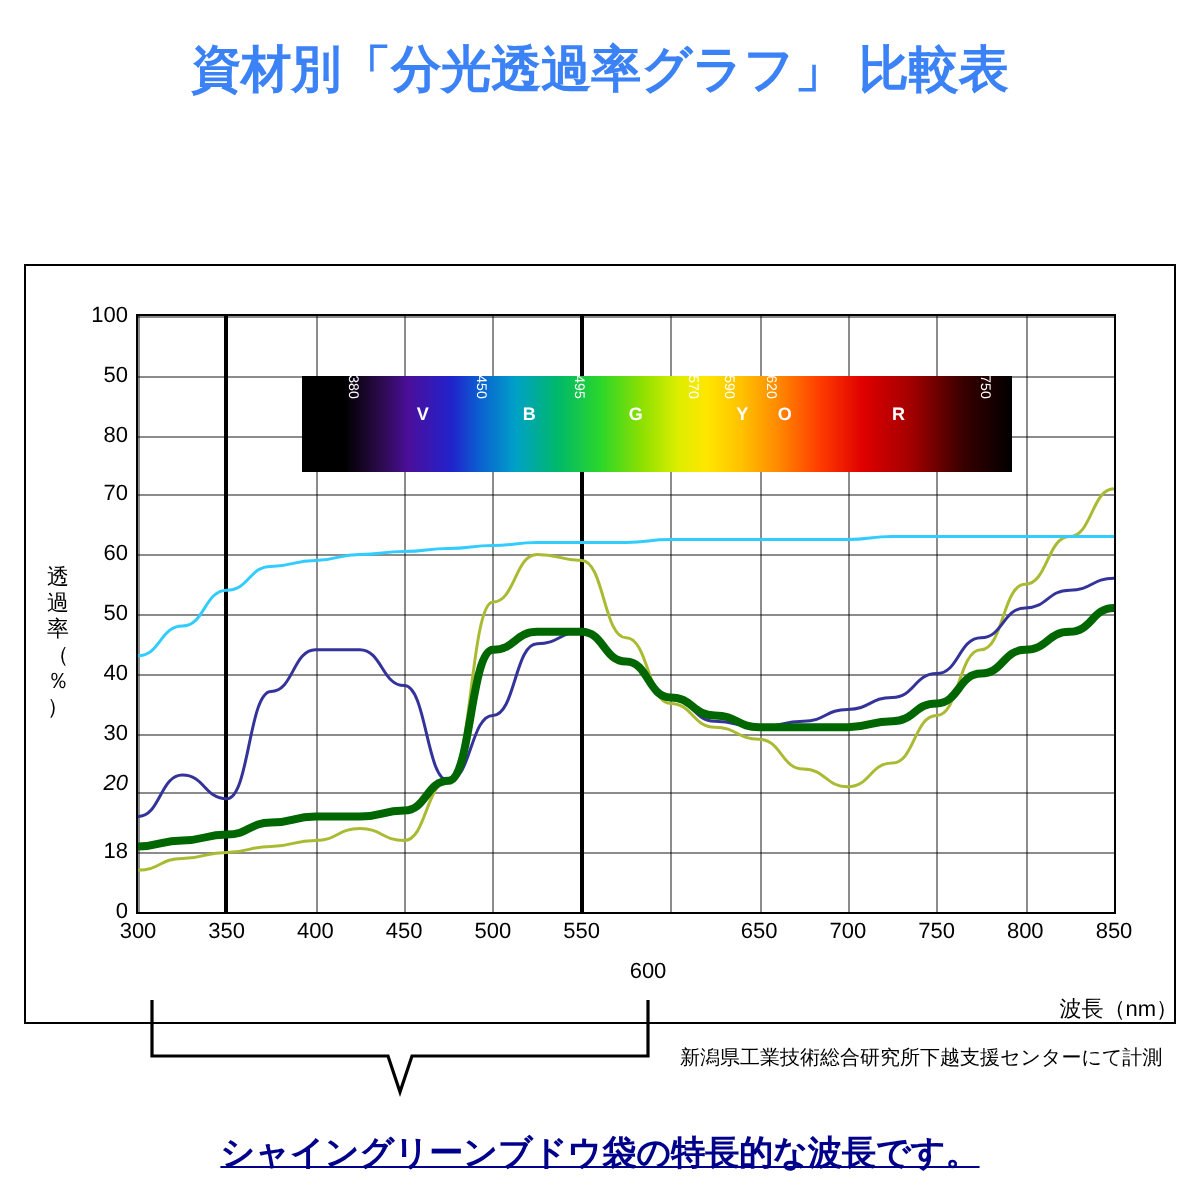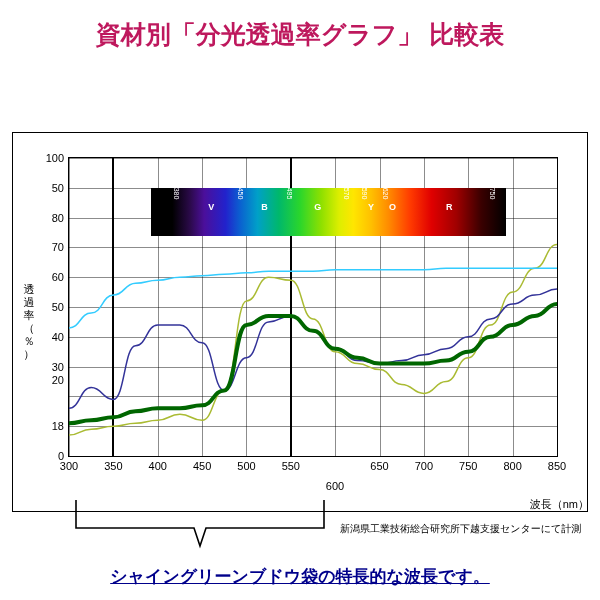--- a/index.html
+++ b/index.html
@@ -3,21 +3,21 @@
 <meta charset="utf-8">
 <style>
   html,body{margin:0;padding:0;}
   body{
     width:600px;height:600px;background:#ffffff;
     font-family:"Liberation Sans", sans-serif;
     position:relative;overflow:hidden;
   }
   #title{
     position:absolute;left:0;top:18px;width:600px;text-align:center;
-    font-size:25px;font-weight:bold;color:#be185d;letter-spacing:0px;
+    font-size:25px;font-weight:bold;color:#3b82f6;letter-spacing:0px;
   }
   #chart-frame{
     position:absolute;left:12px;top:132px;width:576px;height:380px;
     border:1px solid #000;background:#fff;box-sizing:border-box;
   }
   
   #plot{
     position:absolute;left:55px;top:24px;width:490px;height:300px;
     border:1px solid #000;box-sizing:border-box;background:#fff;
   }
@@ -116,38 +116,38 @@
         <div class="gridline-v" style="left: 354.909px;"></div>
         <div class="gridline-v" style="left: 399.273px;"></div>
         <div class="gridline-v" style="left: 443.636px;"></div>
         <div class="gridline-v" style="left: 488px;"></div>
         <div class="marker-v" style="left: 43.3636px;"></div>
         <div class="marker-v" style="left: 220.818px;"></div>
       </div>
     <div id="ticks-y">
         <div class="ylabel-tick" style="top: 298px;">0</div>
         <div class="ylabel-tick" style="top: 268.2px;">18</div>
-        <div class="ylabel-tick" style="top: 222px;">20</div>
+        <div class="ylabel-tick" style="top: 234px; font-style: italic;">20</div>
         <div class="ylabel-tick" style="top: 208.6px;">30</div>
         <div class="ylabel-tick" style="top: 178.8px;">40</div>
         <div class="ylabel-tick" style="top: 149px;">50</div>
         <div class="ylabel-tick" style="top: 119.2px;">60</div>
         <div class="ylabel-tick" style="top: 89.4px; margin-left: 12px;">70</div>
         <div class="ylabel-tick" style="top: 59.6px;">80</div>
         <div class="ylabel-tick" style="top: 29.8px;">50</div>
         <div class="ylabel-tick" style="top: 0px;">100</div>
       </div>
     <div id="ticks-x">
         <div class="xlabel-tick" style="left: 0px;">300</div>
         <div class="xlabel-tick" style="left: 44.3636px;">350</div>
         <div class="xlabel-tick" style="left: 88.7273px;">400</div>
         <div class="xlabel-tick" style="left: 133.091px;">450</div>
         <div class="xlabel-tick" style="left: 177.455px;">500</div>
         <div class="xlabel-tick" style="left: 221.818px;">550</div>
-        <div class="xlabel-tick" style="left: 266px; margin-top: 24px;">600</div>
+        <div class="xlabel-tick" style="left: 255px; margin-top: 24px;">600</div>
         <div class="xlabel-tick" style="left: 310.545px;">650</div>
         <div class="xlabel-tick" style="left: 354.909px;">700</div>
         <div class="xlabel-tick" style="left: 399.273px;">750</div>
         <div class="xlabel-tick" style="left: 443.636px;">800</div>
         <div class="xlabel-tick" style="left: 488px;">850</div>
       </div>
     <svg id="series-svg" width="488" height="298" viewBox="0 0 488 298" preserveAspectRatio="none" style="position:absolute;left:0;top:0;">
         <path d="M0.0 277.1 C11.1 277.1 11.1 271.2 22.2 271.2 C33.3 271.2 33.3 268.2 44.4 268.2 C55.5 268.2 55.5 265.2 66.5 265.2 C77.6 265.2 77.6 262.2 88.7 262.2 C99.8 262.2 99.8 256.3 110.9 256.3 C122.0 256.3 122.0 262.2 133.1 262.2 C144.2 262.2 144.2 232.4 155.3 232.4 C166.4 232.4 166.4 143.0 177.5 143.0 C188.5 143.0 188.5 119.2 199.6 119.2 C210.7 119.2 210.7 122.2 221.8 122.2 C232.9 122.2 232.9 160.9 244.0 160.9 C255.1 160.9 255.1 193.7 266.2 193.7 C277.3 193.7 277.3 205.6 288.4 205.6 C299.5 205.6 299.5 211.6 310.5 211.6 C321.6 211.6 321.6 226.5 332.7 226.5 C343.8 226.5 343.8 235.4 354.9 235.4 C366.0 235.4 366.0 223.5 377.1 223.5 C388.2 223.5 388.2 199.7 399.3 199.7 C410.4 199.7 410.4 166.9 421.5 166.9 C432.5 166.9 432.5 134.1 443.6 134.1 C454.7 134.1 454.7 110.3 465.8 110.3 C476.9 110.3 476.9 86.4 488.0 86.4" fill="none" stroke="#AABB33" stroke-width="1.5" stroke-linejoin="round" stroke-linecap="round"></path>
         <path d="M0.0 250.3 C11.1 250.3 11.1 229.5 22.2 229.5 C33.3 229.5 33.3 241.4 44.4 241.4 C55.5 241.4 55.5 187.7 66.5 187.7 C77.6 187.7 77.6 166.9 88.7 166.9 C99.8 166.9 99.8 166.9 110.9 166.9 C122.0 166.9 122.0 184.8 133.1 184.8 C144.2 184.8 144.2 232.4 155.3 232.4 C166.4 232.4 166.4 199.7 177.5 199.7 C188.5 199.7 188.5 163.9 199.6 163.9 C210.7 163.9 210.7 157.9 221.8 157.9 C232.9 157.9 232.9 172.8 244.0 172.8 C255.1 172.8 255.1 190.7 266.2 190.7 C277.3 190.7 277.3 202.6 288.4 202.6 C299.5 202.6 299.5 205.6 310.5 205.6 C321.6 205.6 321.6 202.6 332.7 202.6 C343.8 202.6 343.8 196.7 354.9 196.7 C366.0 196.7 366.0 190.7 377.1 190.7 C388.2 190.7 388.2 178.8 399.3 178.8 C410.4 178.8 410.4 160.9 421.5 160.9 C432.5 160.9 432.5 146.0 443.6 146.0 C454.7 146.0 454.7 137.1 465.8 137.1 C476.9 137.1 476.9 131.1 488.0 131.1" fill="none" stroke="#333399" stroke-width="1.5" stroke-linejoin="round" stroke-linecap="round"></path>
         <path d="M0.0 169.9 C11.1 169.9 11.1 155.0 22.2 155.0 C33.3 155.0 33.3 137.1 44.4 137.1 C55.5 137.1 55.5 125.2 66.5 125.2 C77.6 125.2 77.6 122.2 88.7 122.2 C99.8 122.2 99.8 119.2 110.9 119.2 C122.0 119.2 122.0 117.7 133.1 117.7 C144.2 117.7 144.2 116.2 155.3 116.2 C166.4 116.2 166.4 114.7 177.5 114.7 C188.5 114.7 188.5 113.2 199.6 113.2 C210.7 113.2 210.7 113.2 221.8 113.2 C232.9 113.2 232.9 113.2 244.0 113.2 C255.1 113.2 255.1 111.8 266.2 111.8 C277.3 111.8 277.3 111.8 288.4 111.8 C299.5 111.8 299.5 111.8 310.5 111.8 C321.6 111.8 321.6 111.8 332.7 111.8 C343.8 111.8 343.8 111.8 354.9 111.8 C366.0 111.8 366.0 110.3 377.1 110.3 C388.2 110.3 388.2 110.3 399.3 110.3 C410.4 110.3 410.4 110.3 421.5 110.3 C432.5 110.3 432.5 110.3 443.6 110.3 C454.7 110.3 454.7 110.3 465.8 110.3 C476.9 110.3 476.9 110.3 488.0 110.3" fill="none" stroke="#33CCFF" stroke-width="1.5" stroke-linejoin="round" stroke-linecap="round"></path>

